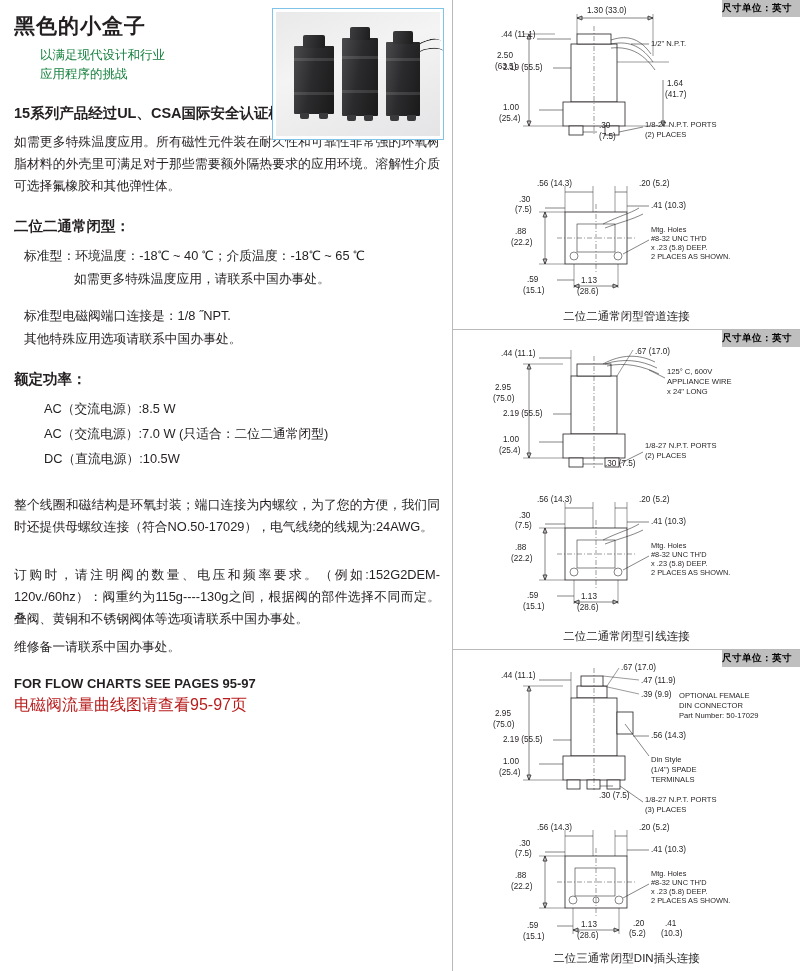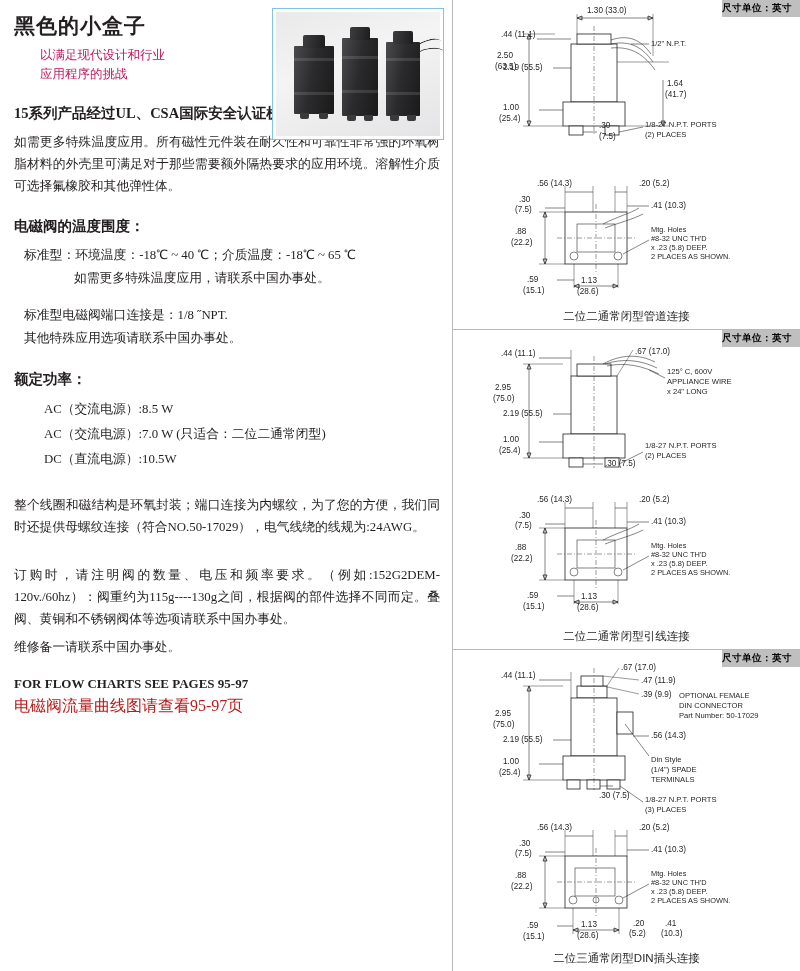--- a/index.html
+++ b/index.html
@@ -15,33 +15,32 @@
     width: 800px; height: 971px;
     overflow: hidden;
   }
 
   
   .left {
     position: absolute;
     left: 0; top: 0;
     width: 452px; height: 971px;
     padding: 10px 12px 0 14px;
-    font-family: Liberation Serif, serif;
   }
   .title-cn {
     font-size: 21px;
     font-weight: bold;
     letter-spacing: 1px;
     margin: 2px 0 6px 0;
   }
   .subtitle-cn {
     font-size: 12.5px;
     line-height: 1.55;
     margin-left: 26px;
-    color: #be185d;
+    color: #15803d;
   }
   .bullets {
     margin: 12px 0 0 36px;
     font-size: 12.5px;
     line-height: 1.75;
     color: #1b4f8a;
   }
   .bullets div::before {
     content: "– ";
   }
@@ -188,21 +187,21 @@
     <div class="subtitle-cn">
       <div>以满足现代设计和行业</div>
       <div>应用程序的挑战</div>
     </div>
 
 
     <div class="heading-bold">15系列产品经过UL、CSA国际安全认证机构认证.</div>
 
     <div class="para">如需更多特殊温度应用。所有磁性元件装在耐久性和可靠性非常强的环氧树脂材料的外壳里可满足对于那些需要额外隔热要求的应用环境。溶解性介质可选择氟橡胶和其他弹性体。</div>
 
-    <div class="sec-head">电磁阀的温度围度：</div>
+    <div class="sec-head">二位二通常闭型：</div>
     <div class="small-line indent1">标准型：环境温度：-18℃ ~ 40 ℃；介质温度：-18℃ ~ 65 ℃</div>
     <div class="small-line indent2">如需更多特殊温度应用，请联系中国办事处。</div>
 
     <div style="height:14px"></div>
     <div class="small-line indent1">标准型电磁阀端口连接是：1/8 ˝NPT.</div>
     <div class="small-line indent1">其他特殊应用选项请联系中国办事处。</div>
 
     <div class="sec-head">额定功率：</div>
     <div class="power-list">
       <div>AC（交流电源）:8.5 W</div>

